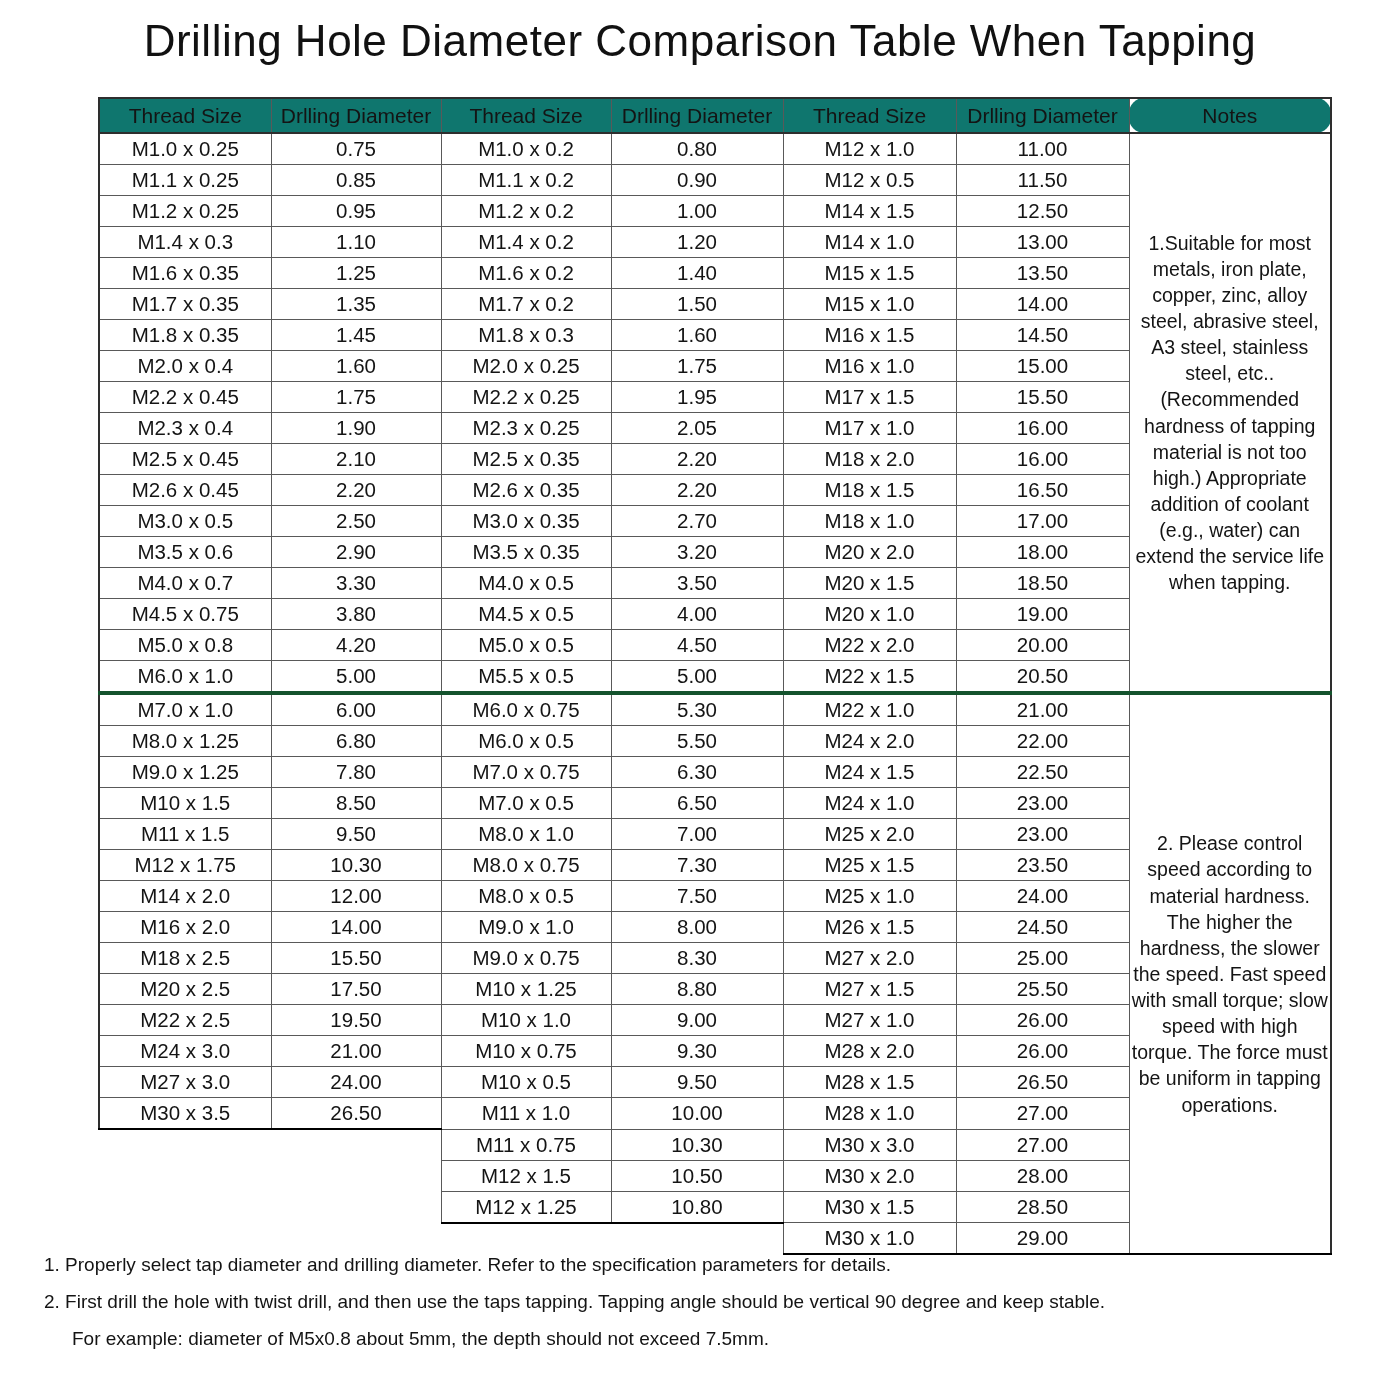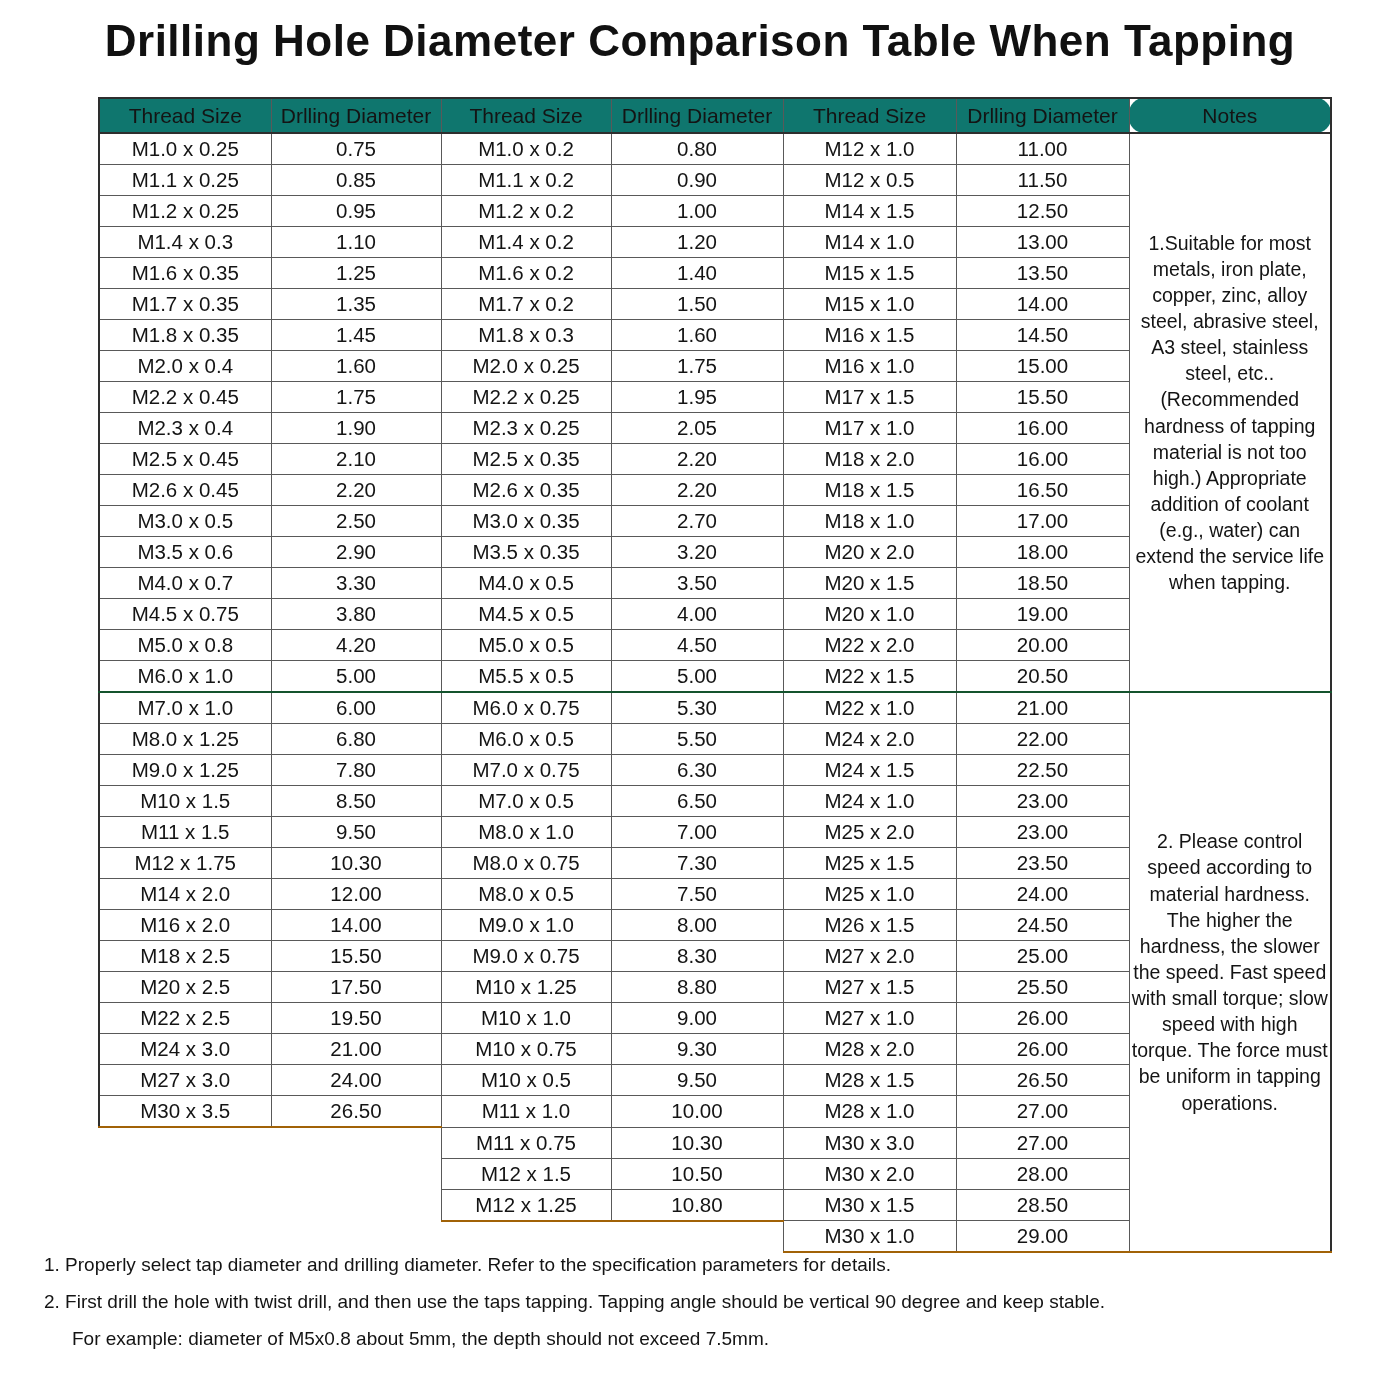--- a/index.html
+++ b/index.html
@@ -10,21 +10,21 @@
     font-family: "Liberation Sans", sans-serif;
     position: relative;
     overflow: hidden;
   }
   .title {
     position: absolute;
     top: 16px; left: 0;
     width: 100%;
     text-align: center;
     font-size: 44px;
-    font-weight: 700;
+    font-weight: 400;
     letter-spacing: 0.5px;
     color: #111;
   }
   table.cmp {
     position: absolute;
     left: 98px; top: 97px;
     border-collapse: collapse;
     table-layout: fixed;
   }
   table.cmp th {
@@ -42,22 +42,22 @@
     height: 30px;
     border: 1px solid #595959;
     text-align: center;
     vertical-align: middle;
     font-size: 20.5px;
     padding: 0;
     background: #fff;
   }
   table.cmp .lft { border-left: 2px solid #2e2e2e; }
   table.cmp .rgt { border-right: 2px solid #2e2e2e; border-radius: 15px; }
-  table.cmp td.sec { border-bottom: 2px solid #14532d; }
-  table.cmp td.end { border-bottom: 2px solid #a16207; }
+  table.cmp td.sec { border-bottom: 4px solid #14532d; }
+  table.cmp td.end { border-bottom: 2px solid #000000; }
   table.cmp td.ghost { border: none; background: transparent; }
   table.cmp td.notes-cell {
     font-size: 19.5px;
     line-height: 1.34;
     padding: 4px 2px;
     vertical-align: middle;
     text-align: center;
   }
   .footer {
     position: absolute;

